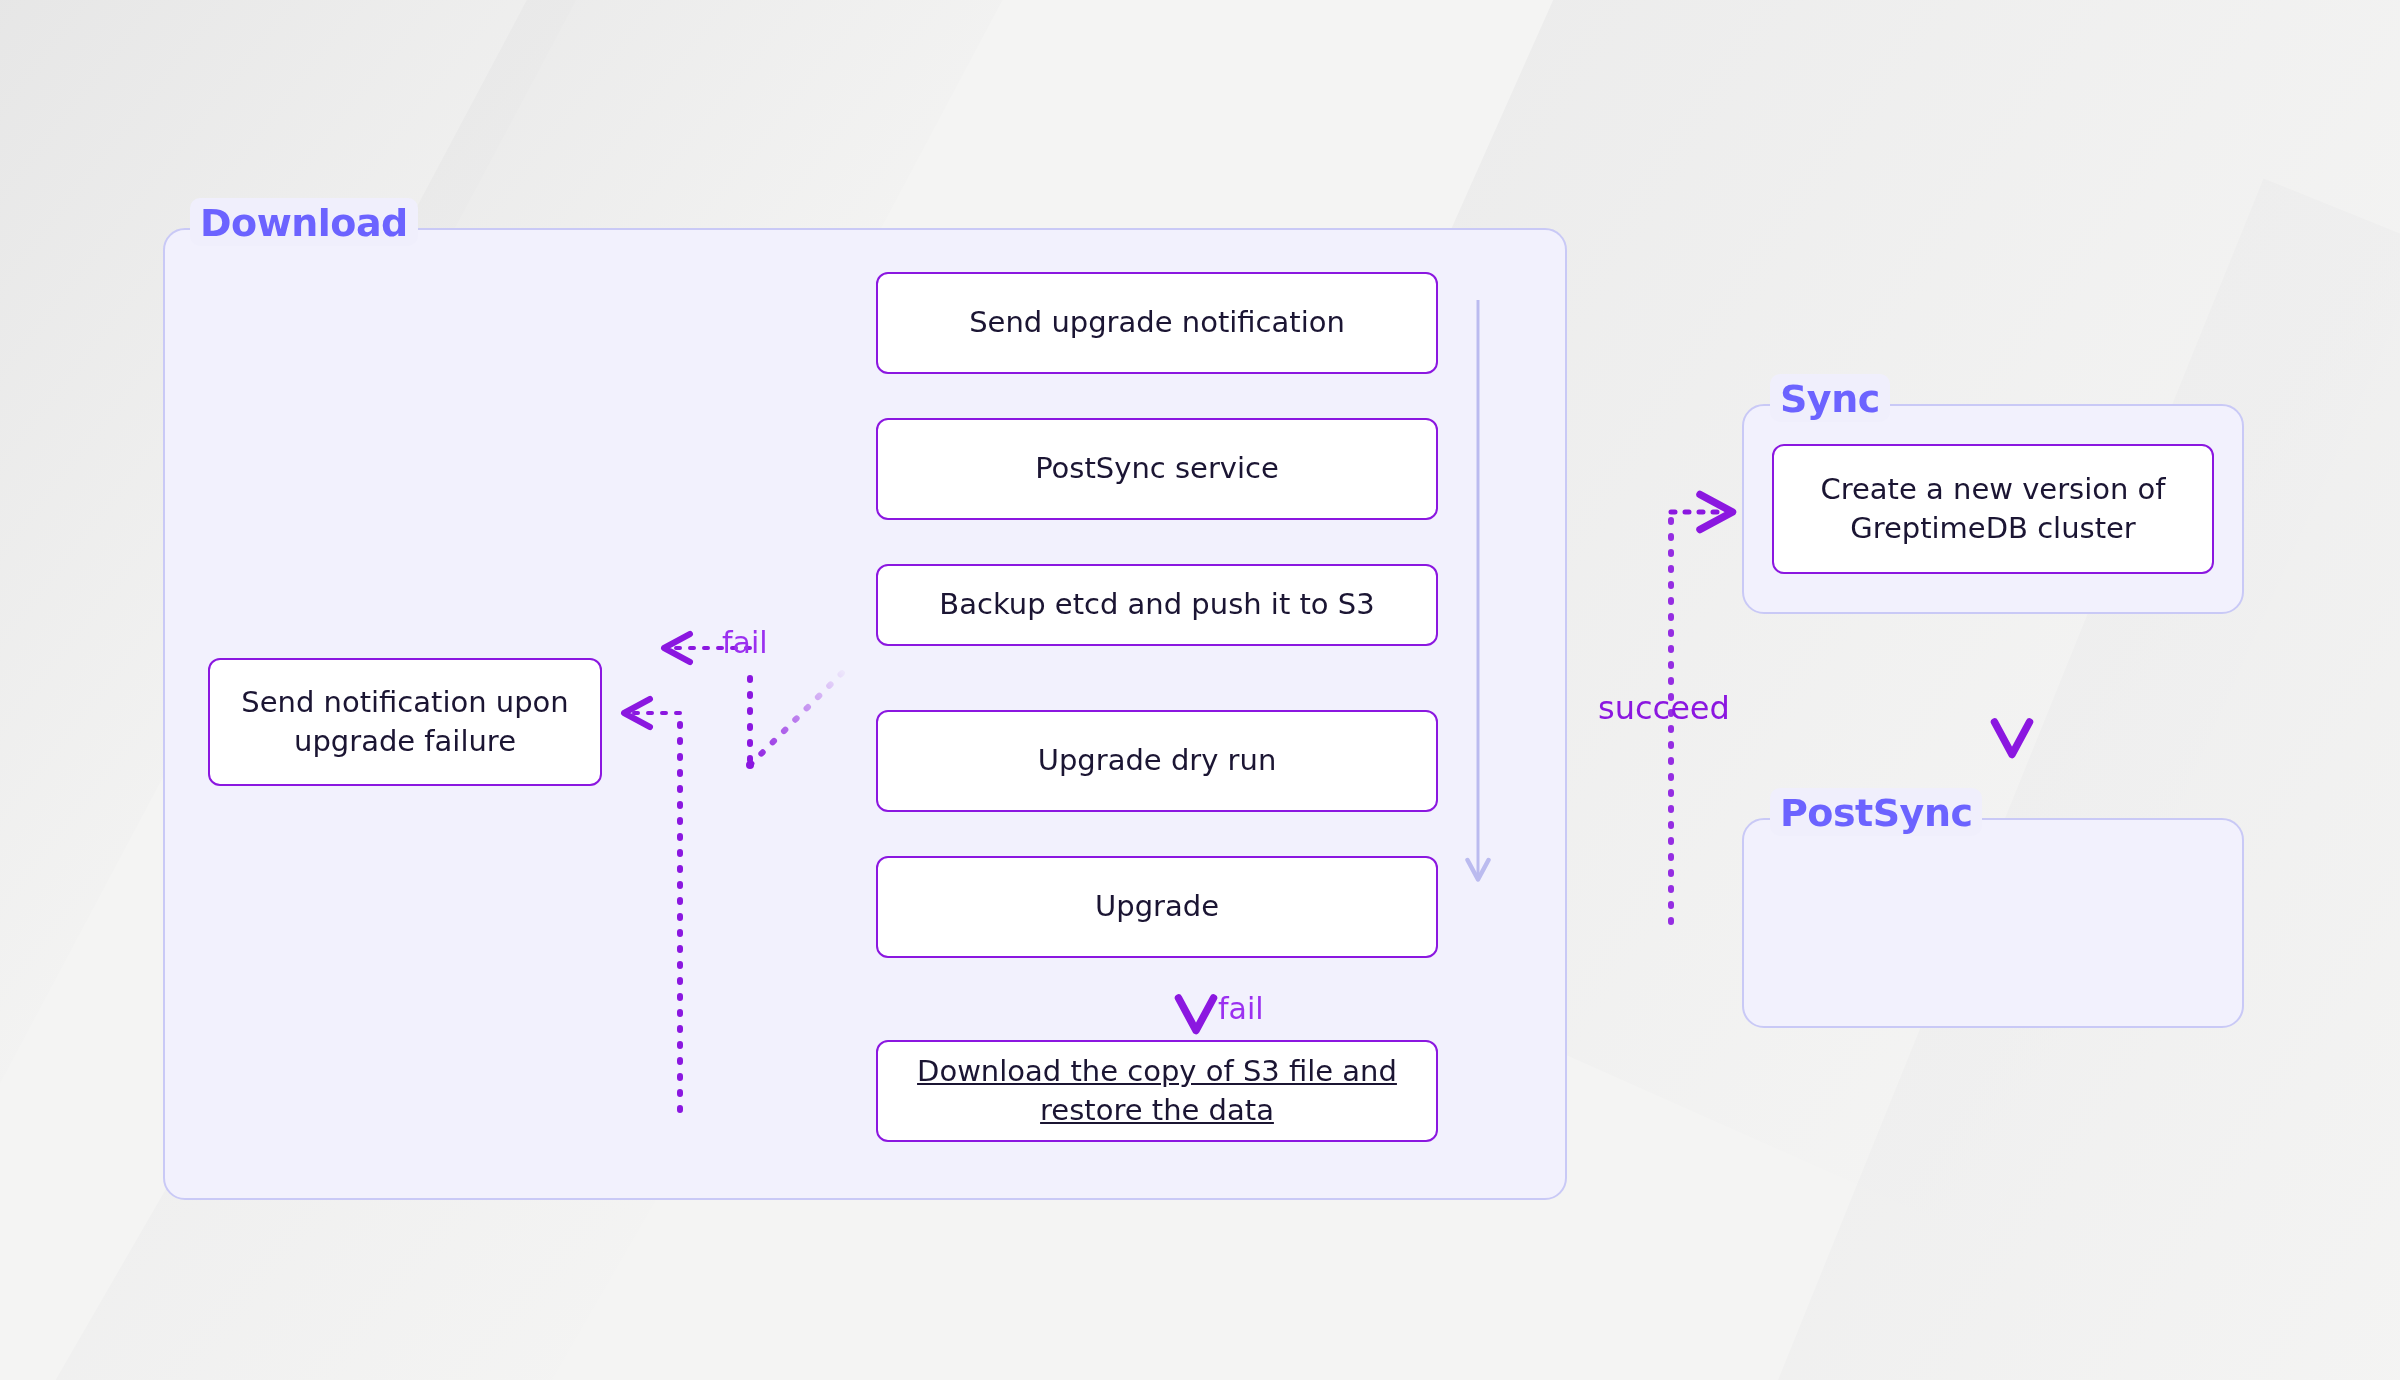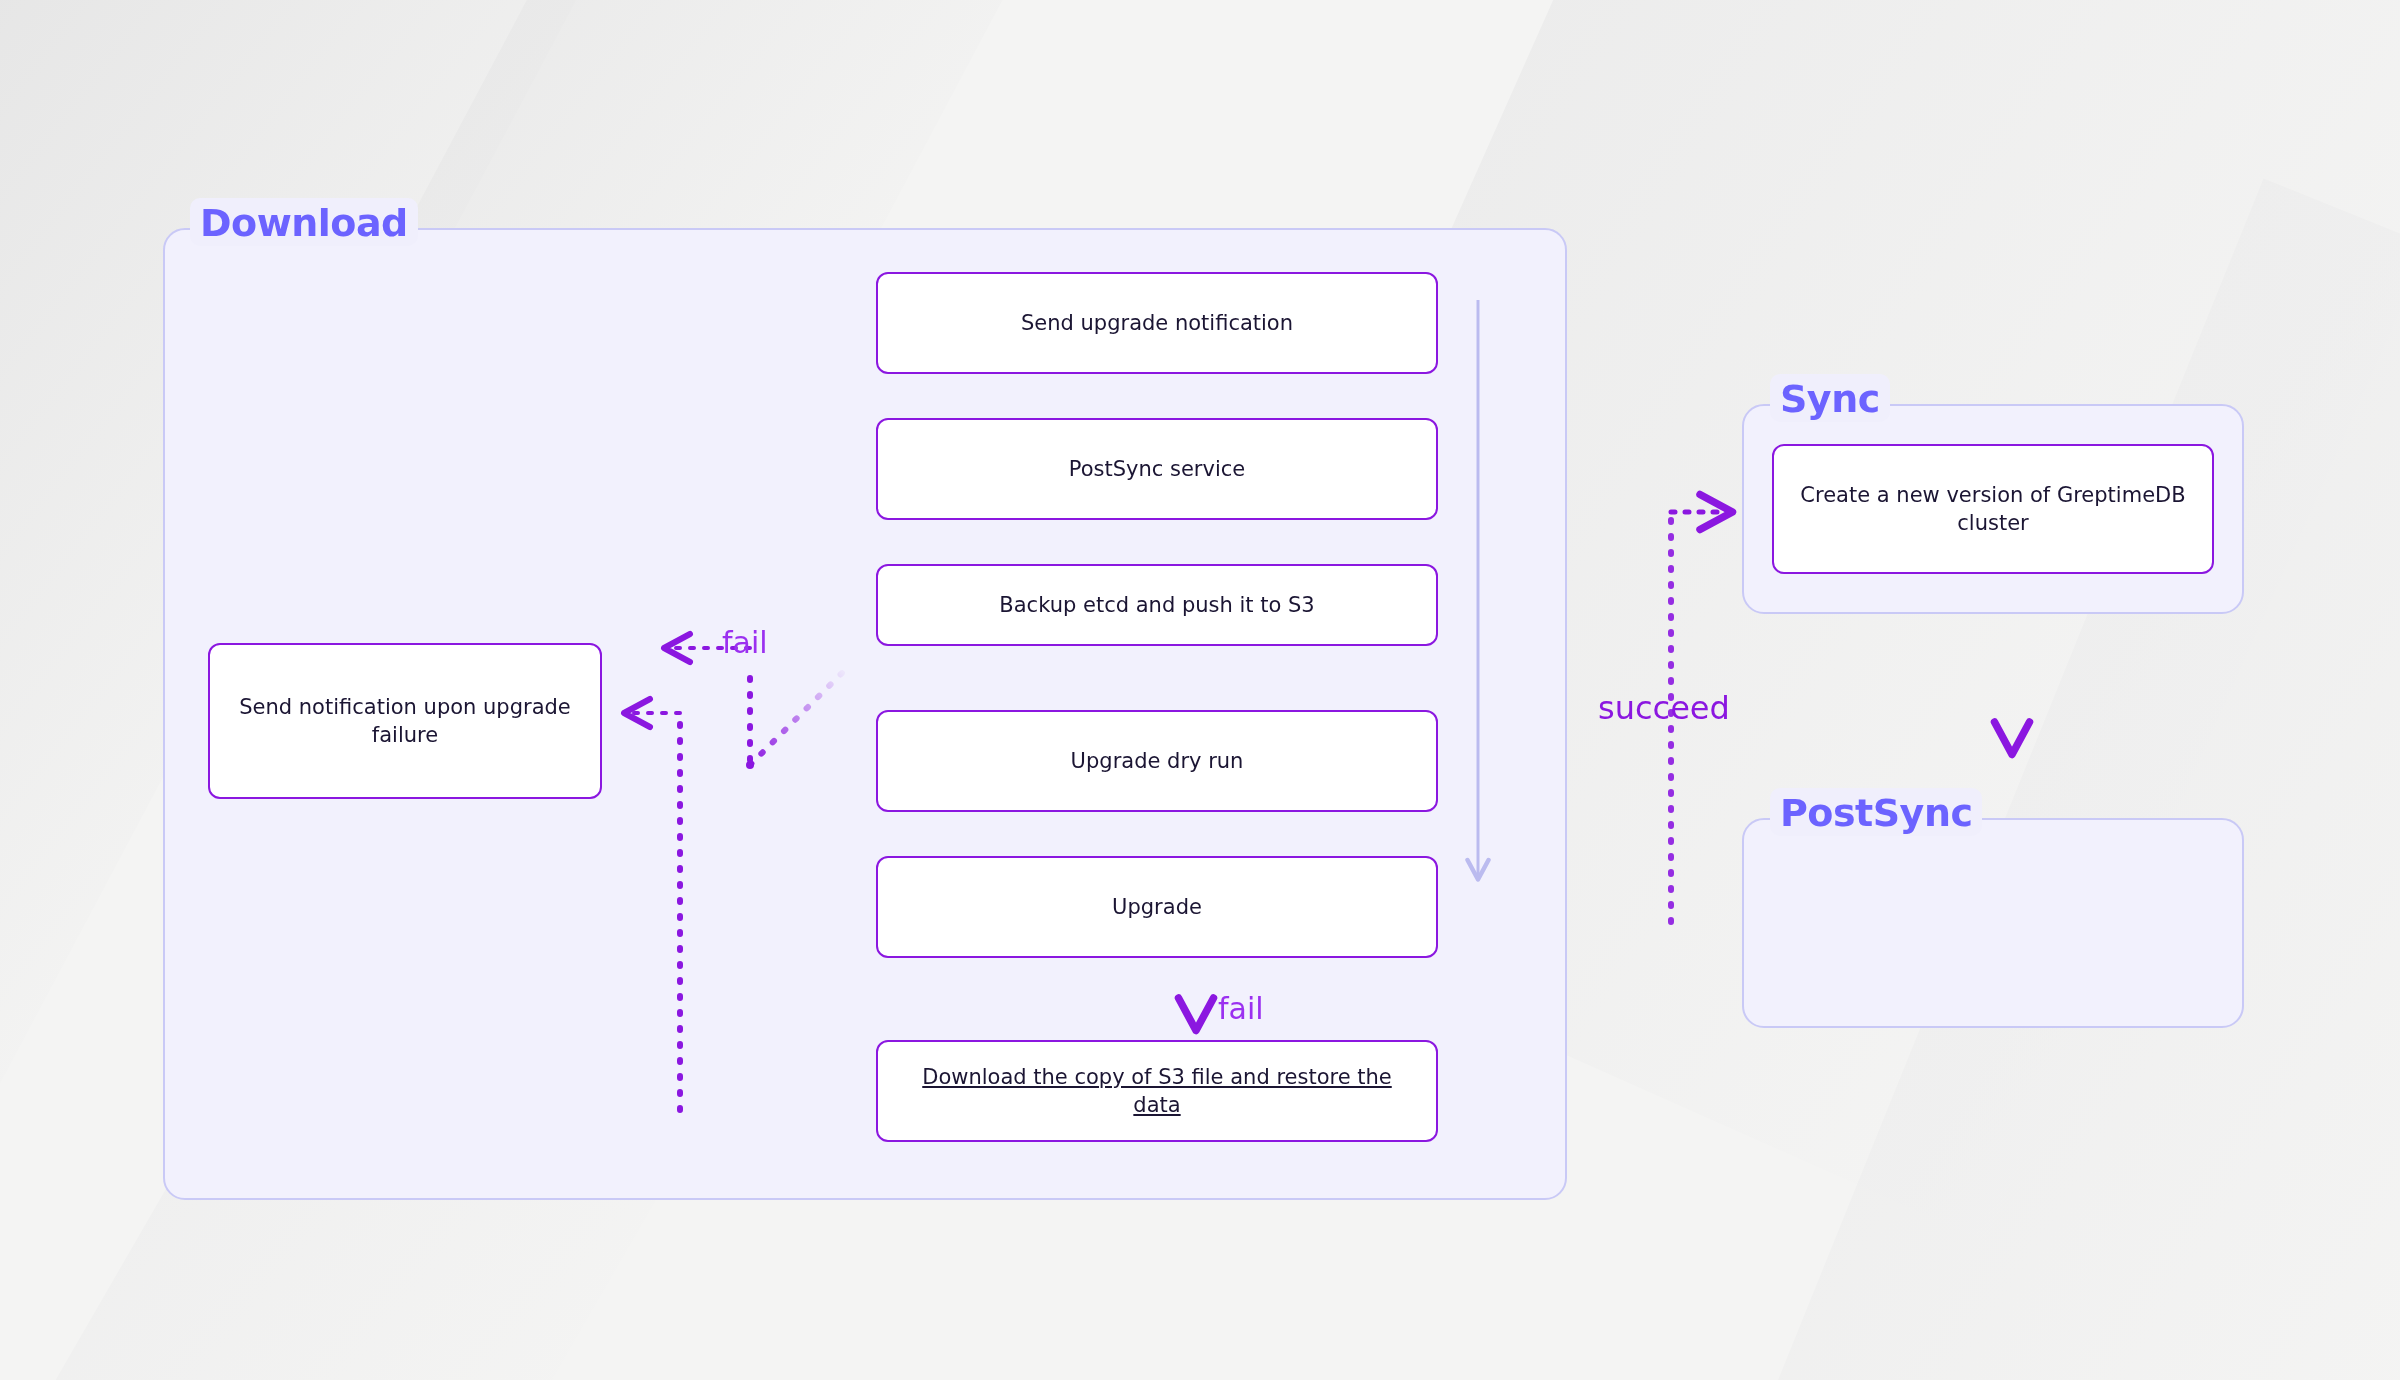--- a/index.html
+++ b/index.html
@@ -97,37 +97,37 @@
     box-sizing: border-box;
     background: #ffffff;
     border: 2.5px solid #8b17e0;
     border-radius: 12px;
     display: flex;
     align-items: center;
     justify-content: center;
     text-align: center;
     color: #1b1533;
     font-family: "DejaVu Sans", sans-serif;
-    font-size: 21px;
+    font-size: 29px;
     line-height: 1.35;
     padding: 0 18px;
   }
 
   
   .col-main { left: 876px; width: 562px; }
   #step-notify   { top: 272px;  height: 102px; }
   #step-shutdown { top: 418px;  height: 102px; }
   #step-backup   { top: 564px;  height: 82px; }
   #step-dryrun   { top: 710px;  height: 102px; }
   #step-upgrade  { top: 856px;  height: 102px; }
   #step-restore  { top: 1040px; height: 102px; text-decoration: underline; }
 
   
   #step-failure {
-    left: 208px; top: 643px; width: 394px; height: 156px;
+    left: 208px; top: 658px; width: 394px; height: 128px;
   }
 
   
   #step-create {
     left: 1772px; top: 444px; width: 442px; height: 130px;
   }
   #step-success {
     left: 1772px; top: 858px; width: 442px; height: 130px;
   }
 

